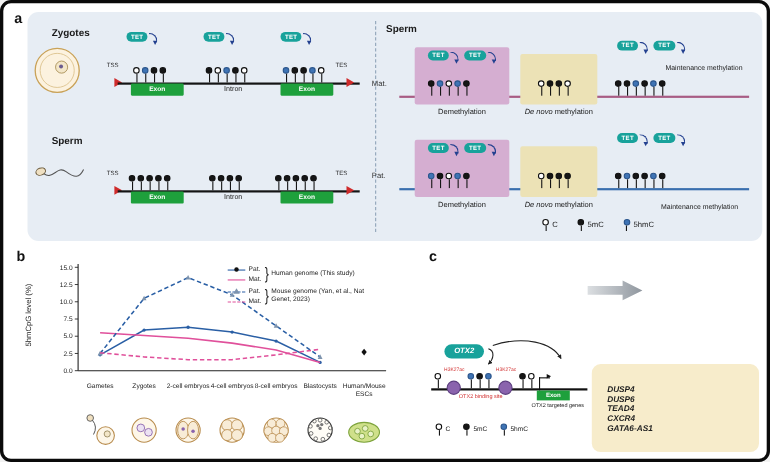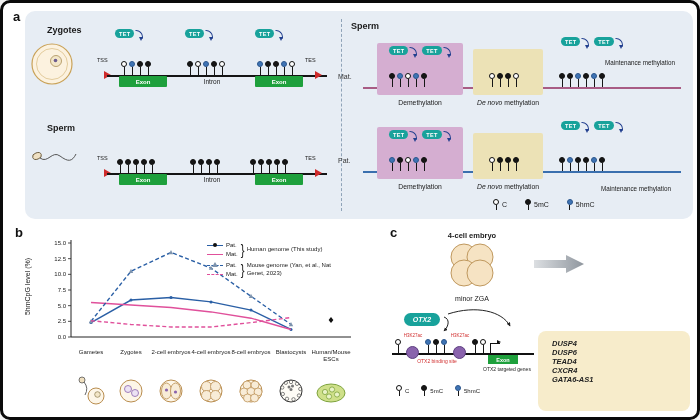--- a/index.html
+++ b/index.html
@@ -76,21 +76,21 @@
   .redcap{position:absolute;top:25px;font-size:5px;color:#d12f2f;width:74px;text-align:center}
   .tgt{position:absolute;top:33px;left:86px;width:62px;font-size:5px;text-align:center;color:#222}
   .barrow{position:absolute;left:100px;top:10px;width:9px;height:11px;border-left:1.1px solid #111;border-top:1.1px solid #111}
   .barrow::after{content:"";position:absolute;right:-1px;top:-4px;border-top:2.8px solid transparent;border-bottom:2.8px solid transparent;border-left:4px solid #111}
   .exon-c{position:absolute;left:98px;top:22px;width:30px;height:9px;background:#1ea03c;color:#fff;font-size:5.5px;font-weight:700;
         display:flex;align-items:center;justify-content:center}
   .legend-c{position:absolute;left:8px;top:160px;display:flex;gap:12px;font-size:6px;align-items:center}
   .legend-c .lp-stick{height:5px}
   .genebox{position:absolute;left:150px;top:106px;width:152px;height:80px;background:#f7eccb;border-radius:8px;
         box-sizing:border-box;padding:8px 14px;display:flex;gap:26px}
-  .genecol{display:flex;flex-direction:column;justify-content:flex-start}
+  .genecol{display:flex;flex-direction:column;justify-content:center}
   .gene{font-size:7.5px;font-style:italic;font-weight:700;color:#222}
 </style>
 </head>
 <body>
 
 <div class="fig">
 
   <span class="plabel" style="left:10px;top:6px">a</span>
   <div class="panel-a">
     <div class="divider"></div>
@@ -647,30 +647,20 @@
         <circle cx="23" cy="21.5" r="2.6" fill="#e9f2c8" stroke="#7da33c" stroke-width="0.8"></circle>
         <circle cx="15" cy="23.5" r="2.6" fill="#e9f2c8" stroke="#7da33c" stroke-width="0.8"></circle>
       </svg>
         </div>
     </div>
   </div>
 
   <div class="panel-c">
     <span class="plabel" style="left:2px;top:0">c</span>
 
-    <div class="embryo-block" style="left:28px;top:6px">
-      <div class="eb-title">4-cell embryo</div>
-      <svg width="70" height="50">
-        <circle cx="27" cy="17" r="13" fill="#f6e3c3" stroke="#bf985e" stroke-width="1"></circle>
-        <circle cx="43" cy="17" r="13" fill="#f6e3c3" stroke="#bf985e" stroke-width="1"></circle>
-        <circle cx="27" cy="33" r="13" fill="#f6e3c3" stroke="#bf985e" stroke-width="1"></circle>
-        <circle cx="43" cy="33" r="13" fill="#f6e3c3" stroke="#bf985e" stroke-width="1"></circle>
-      </svg>
-      <div class="eb-cap">minor ZGA</div>
-    </div>
 
     <svg class="abs" style="left:146px;top:28px" width="52" height="22" viewBox="0 0 52 22">
       <defs>
           <linearGradient id="agrad" x1="0" y1="0" x2="1" y2="0">
         <stop offset="0" stop-color="#dcdfe2"></stop>
             <stop offset="1" stop-color="#8f969e"></stop>
       </linearGradient>
         </defs>
       <polygon points="0,7 32,7 32,2 50,11 32,20 32,15 0,15" fill="url(#agrad)"></polygon>
     </svg>

